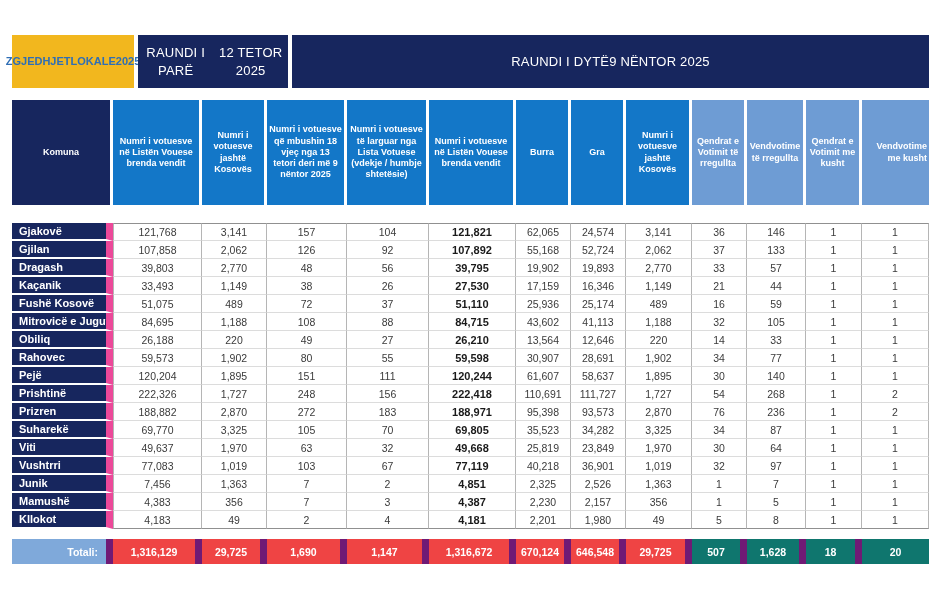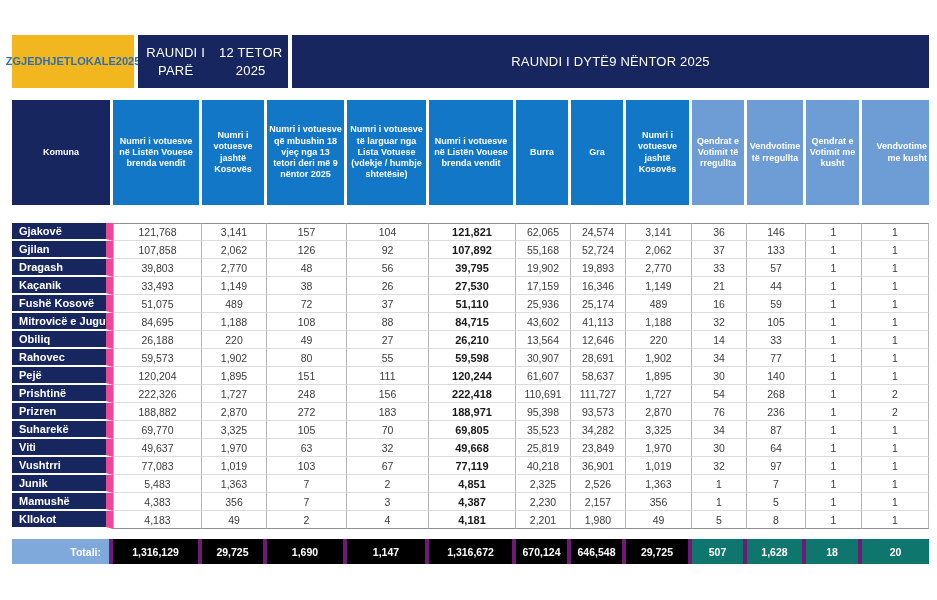--- a/index.html
+++ b/index.html
@@ -53,25 +53,25 @@
   }
   td.num.first{border-left:1px solid #B5B5B5;}
   td.num.bold{font-weight:bold;color:#1A1A1A;font-size:11px;}
   .data-table tbody tr:first-child td.num{border-top:1px solid #909090;}
   .data-table tbody tr:last-child td.num{border-bottom:1px solid #909090;}
 
   
   .total-table{margin-top:10px;}
   .total-table td{
     height:25px;color:#ffffff;font-weight:bold;font-size:10.5px;
-    text-align:center;border-right:4px solid #701a75;vertical-align:middle;
+    text-align:center;border-right:7px solid #701a75;vertical-align:middle;
   }
   .total-table td:last-child{border-right:none;}
   td.total-label{background:#7FA9DA;text-align:right;padding-right:8px;}
-  td.total-mid{background:#000000;}
+  td.total-mid{background:#ef4444;}
   td.total-light{background:#0f766e;}
 </style>
 </head>
 <body>
 
 <div class="wrap">
 
   <div class="band">
     <div class="logo-box">
       <span>ZGJEDHJET</span>
@@ -330,21 +330,21 @@
           <td class="num">40,218</td>
           <td class="num">36,901</td>
           <td class="num">1,019</td>
           <td class="num">32</td>
           <td class="num">97</td>
           <td class="num">1</td>
           <td class="num">1</td>
         </tr>
         <tr>
           <td class="komuna">Junik</td>
-          <td class="num first">5,483</td>
+          <td class="num first">7,456</td>
           <td class="num">1,363</td>
           <td class="num">7</td>
           <td class="num">2</td>
           <td class="num bold">4,851</td>
           <td class="num">2,325</td>
           <td class="num">2,526</td>
           <td class="num">1,363</td>
           <td class="num">1</td>
           <td class="num">7</td>
           <td class="num">1</td>

